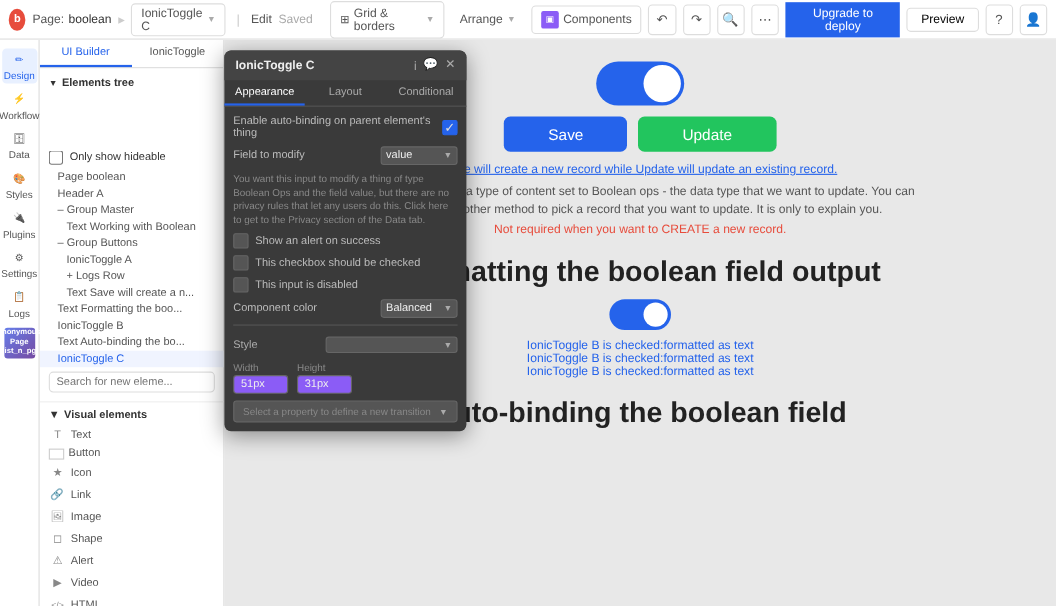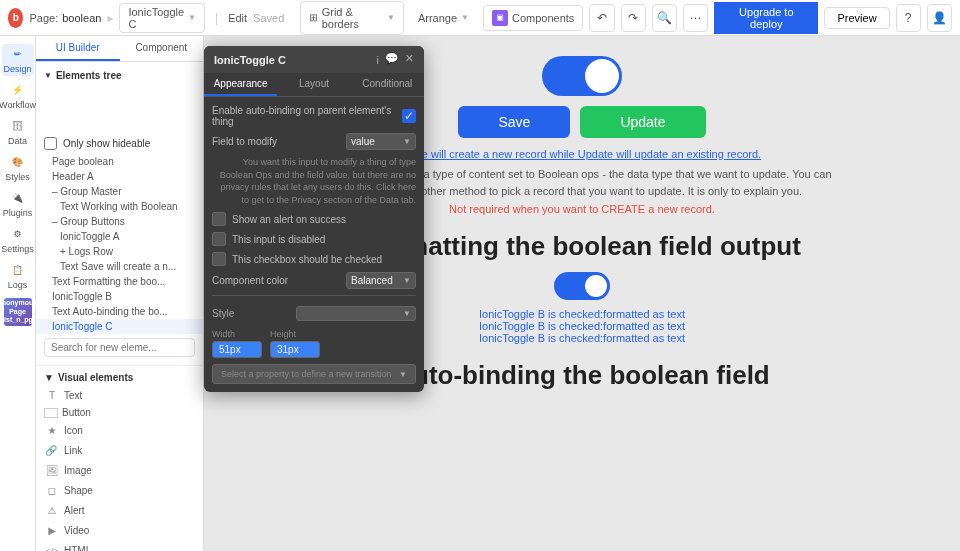--- a/index.html
+++ b/index.html
@@ -58,26 +58,26 @@
     .props-tabs { display: flex; border-bottom: 1px solid #555; }
     .props-tab { flex: 1; text-align: center; padding: 5px 4px; font-size: 10px; cursor: pointer; color: #aaa; border-bottom: 2px solid transparent; }
     .props-tab.active { color: #fff; border-bottom-color: #2563eb; }
     .props-body { padding: 8px; display: flex; flex-direction: column; gap: 6px; overflow-y: auto; max-height: 380px; }
     .props-row { display: flex; align-items: center; gap: 6px; }
     .props-label { font-size: 10px; color: #bbb; flex: 1; }
     .props-dropdown { background: #555; border: 1px solid #666; border-radius: 3px; color: #eee; font-size: 10px; padding: 2px 4px; display: flex; align-items: center; justify-content: space-between; cursor: pointer; min-width: 70px; }
     .props-checkbox { width: 14px; height: 14px; border: 1px solid #666; border-radius: 2px; background: #555; display: flex; align-items: center; justify-content: center; cursor: pointer; }
     .props-checkbox.checked { background: #2563eb; border-color: #2563eb; }
     .props-section-label { font-size: 10px; color: #aaa; padding: 10px 0 2px; border-top: 1px solid #555; }
-    .props-description { font-size: 9px; color: #888; line-height: 1.4; text-align: right; }
+    .props-description { font-size: 9px; color: #888; line-height: 1.4; }
     .props-row-full { font-size: 10px; color: #bbb; display: flex; align-items: center; gap: 6px; }
     .props-size-row { display: flex; gap: 8px; }
     .props-size-field { display: flex; flex-direction: column; gap: 2px; }
     .props-size-label { font-size: 9px; color: #888; }
-    .props-size-value { font-size: 10px; color: #eee; background: #3b82f6; border: 1px solid #666; border-radius: 3px; padding: 2px 6px; width: 50px; }
+    .props-size-value { font-size: 10px; color: #eee; background: #8b5cf6; border: 1px solid #666; border-radius: 3px; padding: 2px 6px; width: 50px; }
     .props-transition { background: #555; border: 1px solid #666; border-radius: 3px; padding: 4px 8px; font-size: 10px; color: #888; display: flex; align-items: center; justify-content: space-between; cursor: pointer; }
 
     
     .main-canvas { flex: 1; overflow-y: auto; background: #e8e8e8; display: flex; justify-content: center; }
     .canvas-content { width: 100%; max-width: 580px; padding: 20px; }
     .canvas-icon-area { display: flex; justify-content: center; margin-bottom: 10px; }
     .big-toggle { width: 80px; height: 40px; background: #2563eb; border-radius: 20px; position: relative; }
     .big-toggle-knob { width: 34px; height: 34px; background: white; border-radius: 50%; position: absolute; right: 3px; top: 3px; }
     .save-update-row { display: flex; gap: 10px; justify-content: center; margin: 10px 0; }
     .btn-save { background: #2563eb; color: white; border: none; border-radius: 6px; padding: 8px 40px; font-size: 14px; cursor: pointer; font-weight: 500; }
@@ -179,21 +179,21 @@
       <span>Logs</span>
     </div>
     <div class="sidebar-icon">
       <div style="width:28px;height:28px;background:linear-gradient(135deg,#667eea,#764ba2);border-radius:3px;display:flex;align-items:center;justify-content:center;font-size:7px;color:white;font-weight:bold;line-height:1.2;text-align:center;">anonymous<br>Page<br>list_n_pg</div>
     </div>
   </div>
 
   <div class="panel">
     <div class="panel-tabs">
       <div class="panel-tab active">UI Builder</div>
-      <div class="panel-tab">Component</div>
+      <div class="panel-tab">IonicToggle</div>
     </div>
     <div class="panel-body">
       <div class="panel-section-header">
         <span style="font-size:8px;">▼</span>
         <span>Elements tree</span>
       </div>
       <div class="panel-checkbox">
         <input type="checkbox" style="">
         <span>Only show hideable</span>
       </div>
@@ -323,26 +323,26 @@
 
       <div class="props-description">You want this input to modify a thing of type Boolean Ops and the field value, but there are no privacy rules that let any users do this. Click here to get to the Privacy section of the Data tab.</div>
 
       <div class="props-row-full">
         <div class="props-checkbox"></div>
         <span>Show an alert on success</span>
       </div>
 
       <div class="props-row-full">
         <div class="props-checkbox"></div>
-        <span>This input is disabled</span>
+        <span>This checkbox should be checked</span>
       </div>
 
       <div class="props-row-full">
         <div class="props-checkbox"></div>
-        <span>This checkbox should be checked</span>
+        <span>This input is disabled</span>
       </div>
 
       <div class="props-row">
         <span class="props-label">Component color</span>
         <div class="props-dropdown">
           <span>Balanced</span>
           <span style="font-size:8px;color:#aaa;">▼</span>
         </div>
       </div>
 

